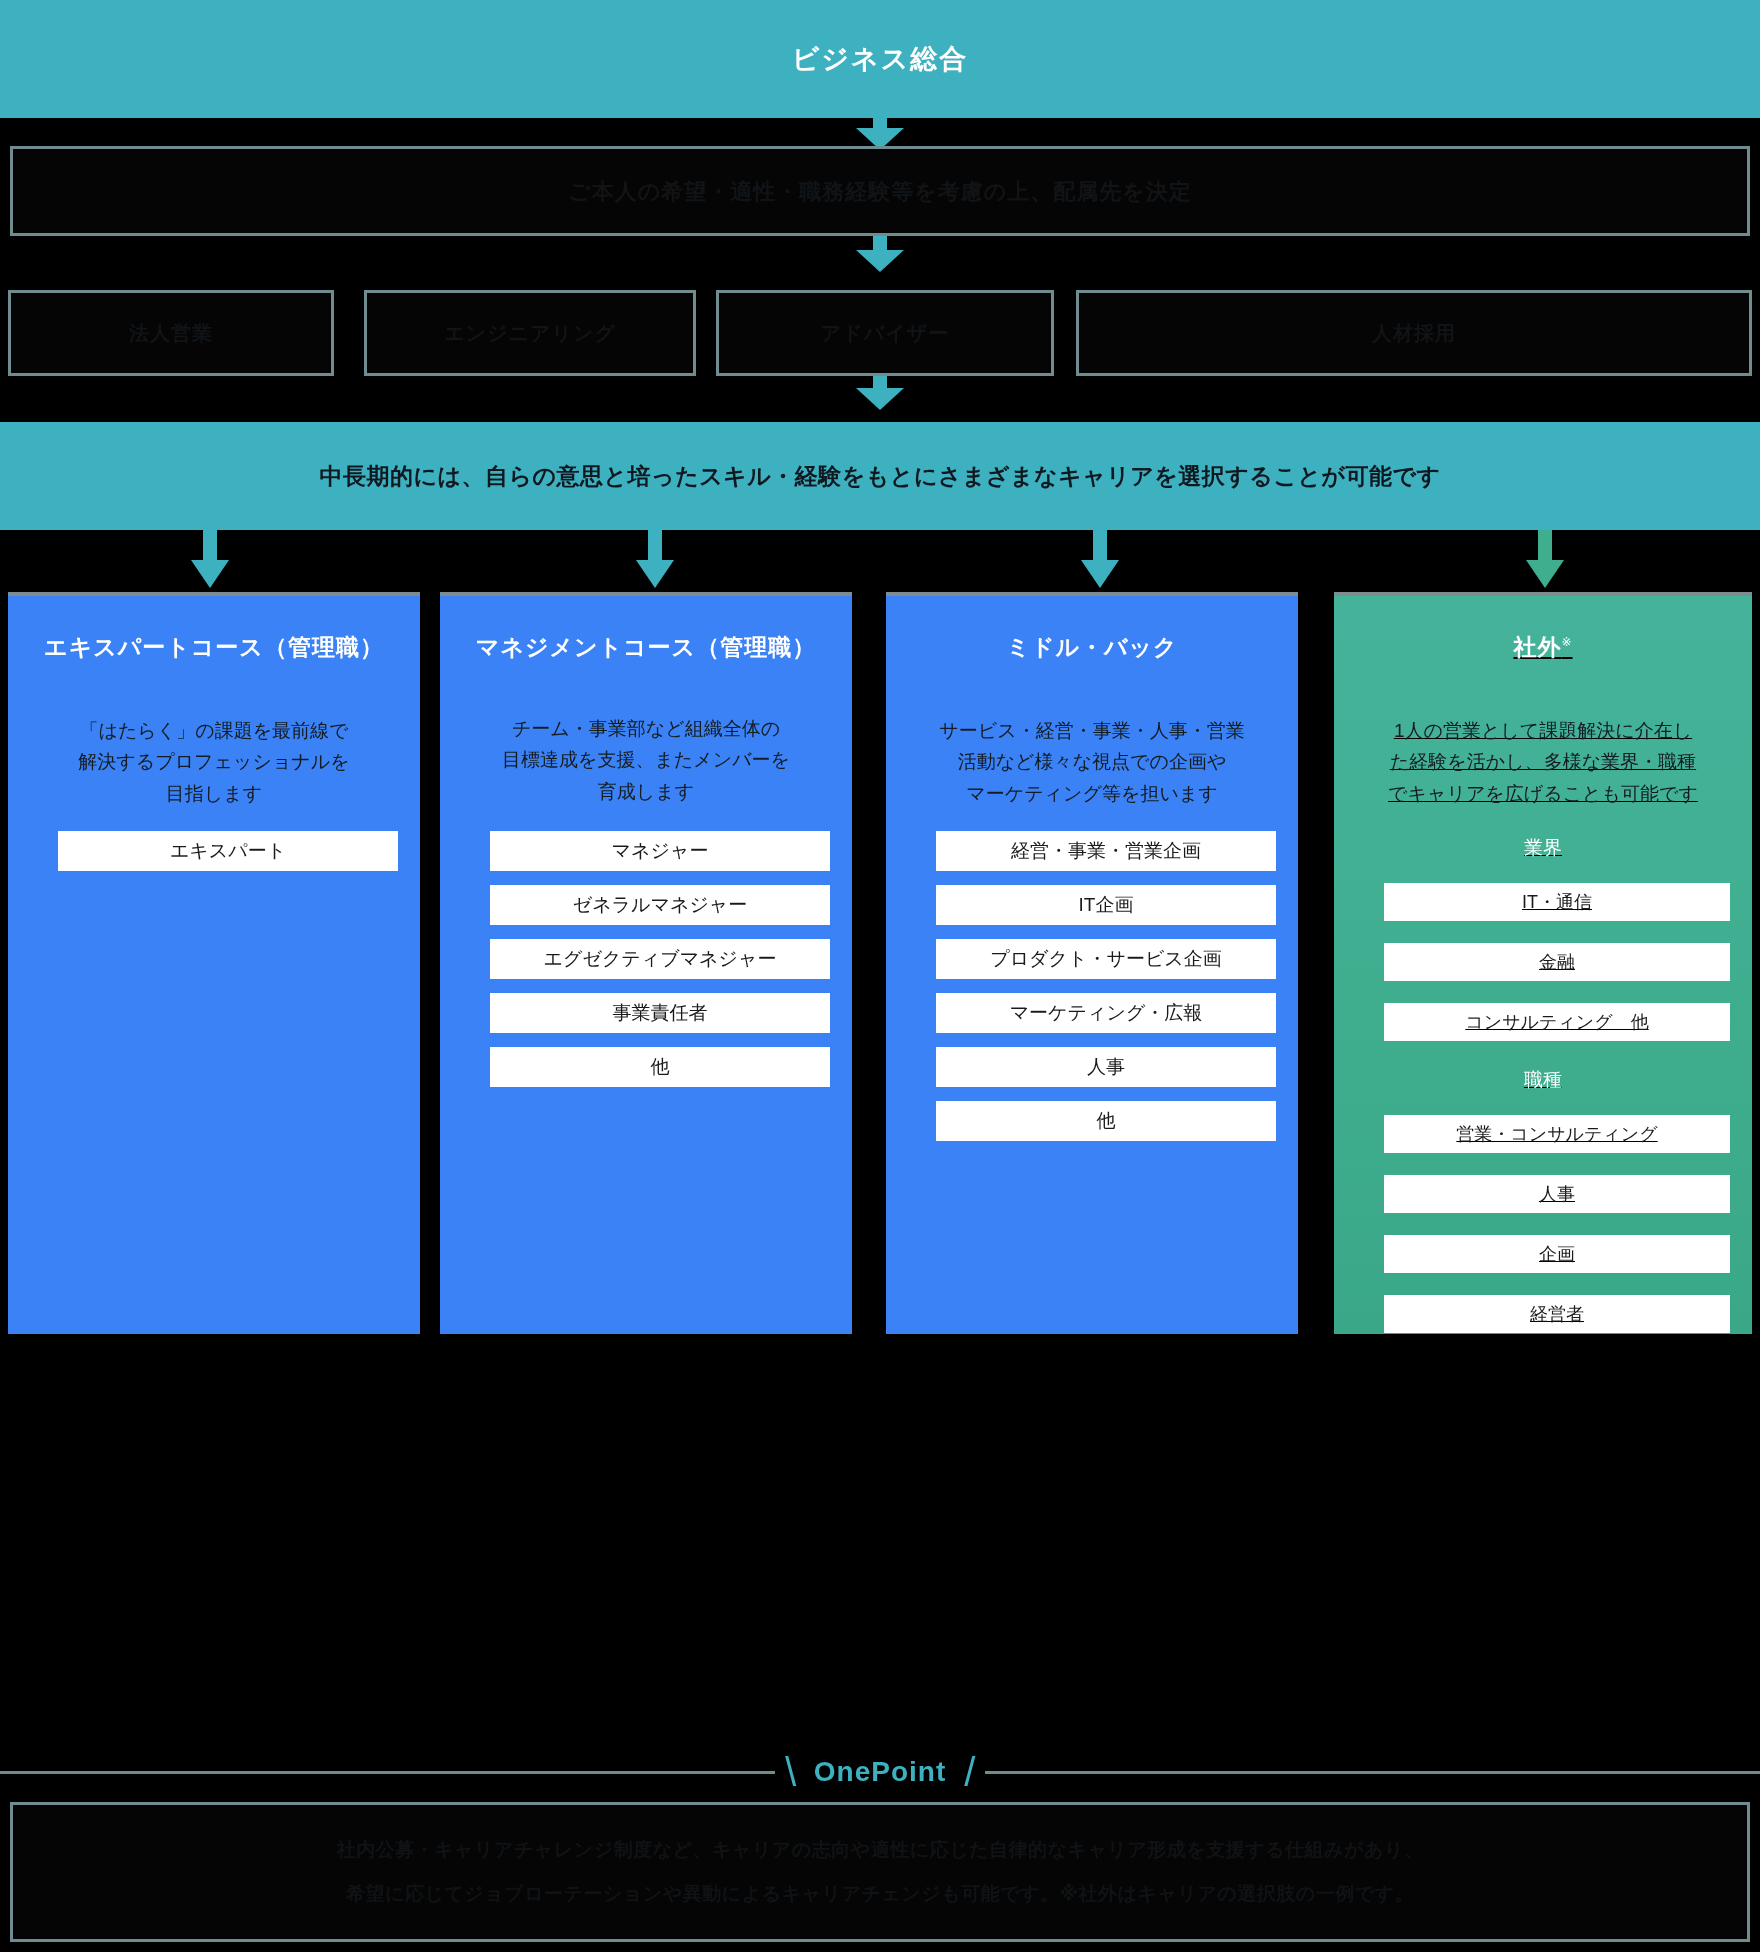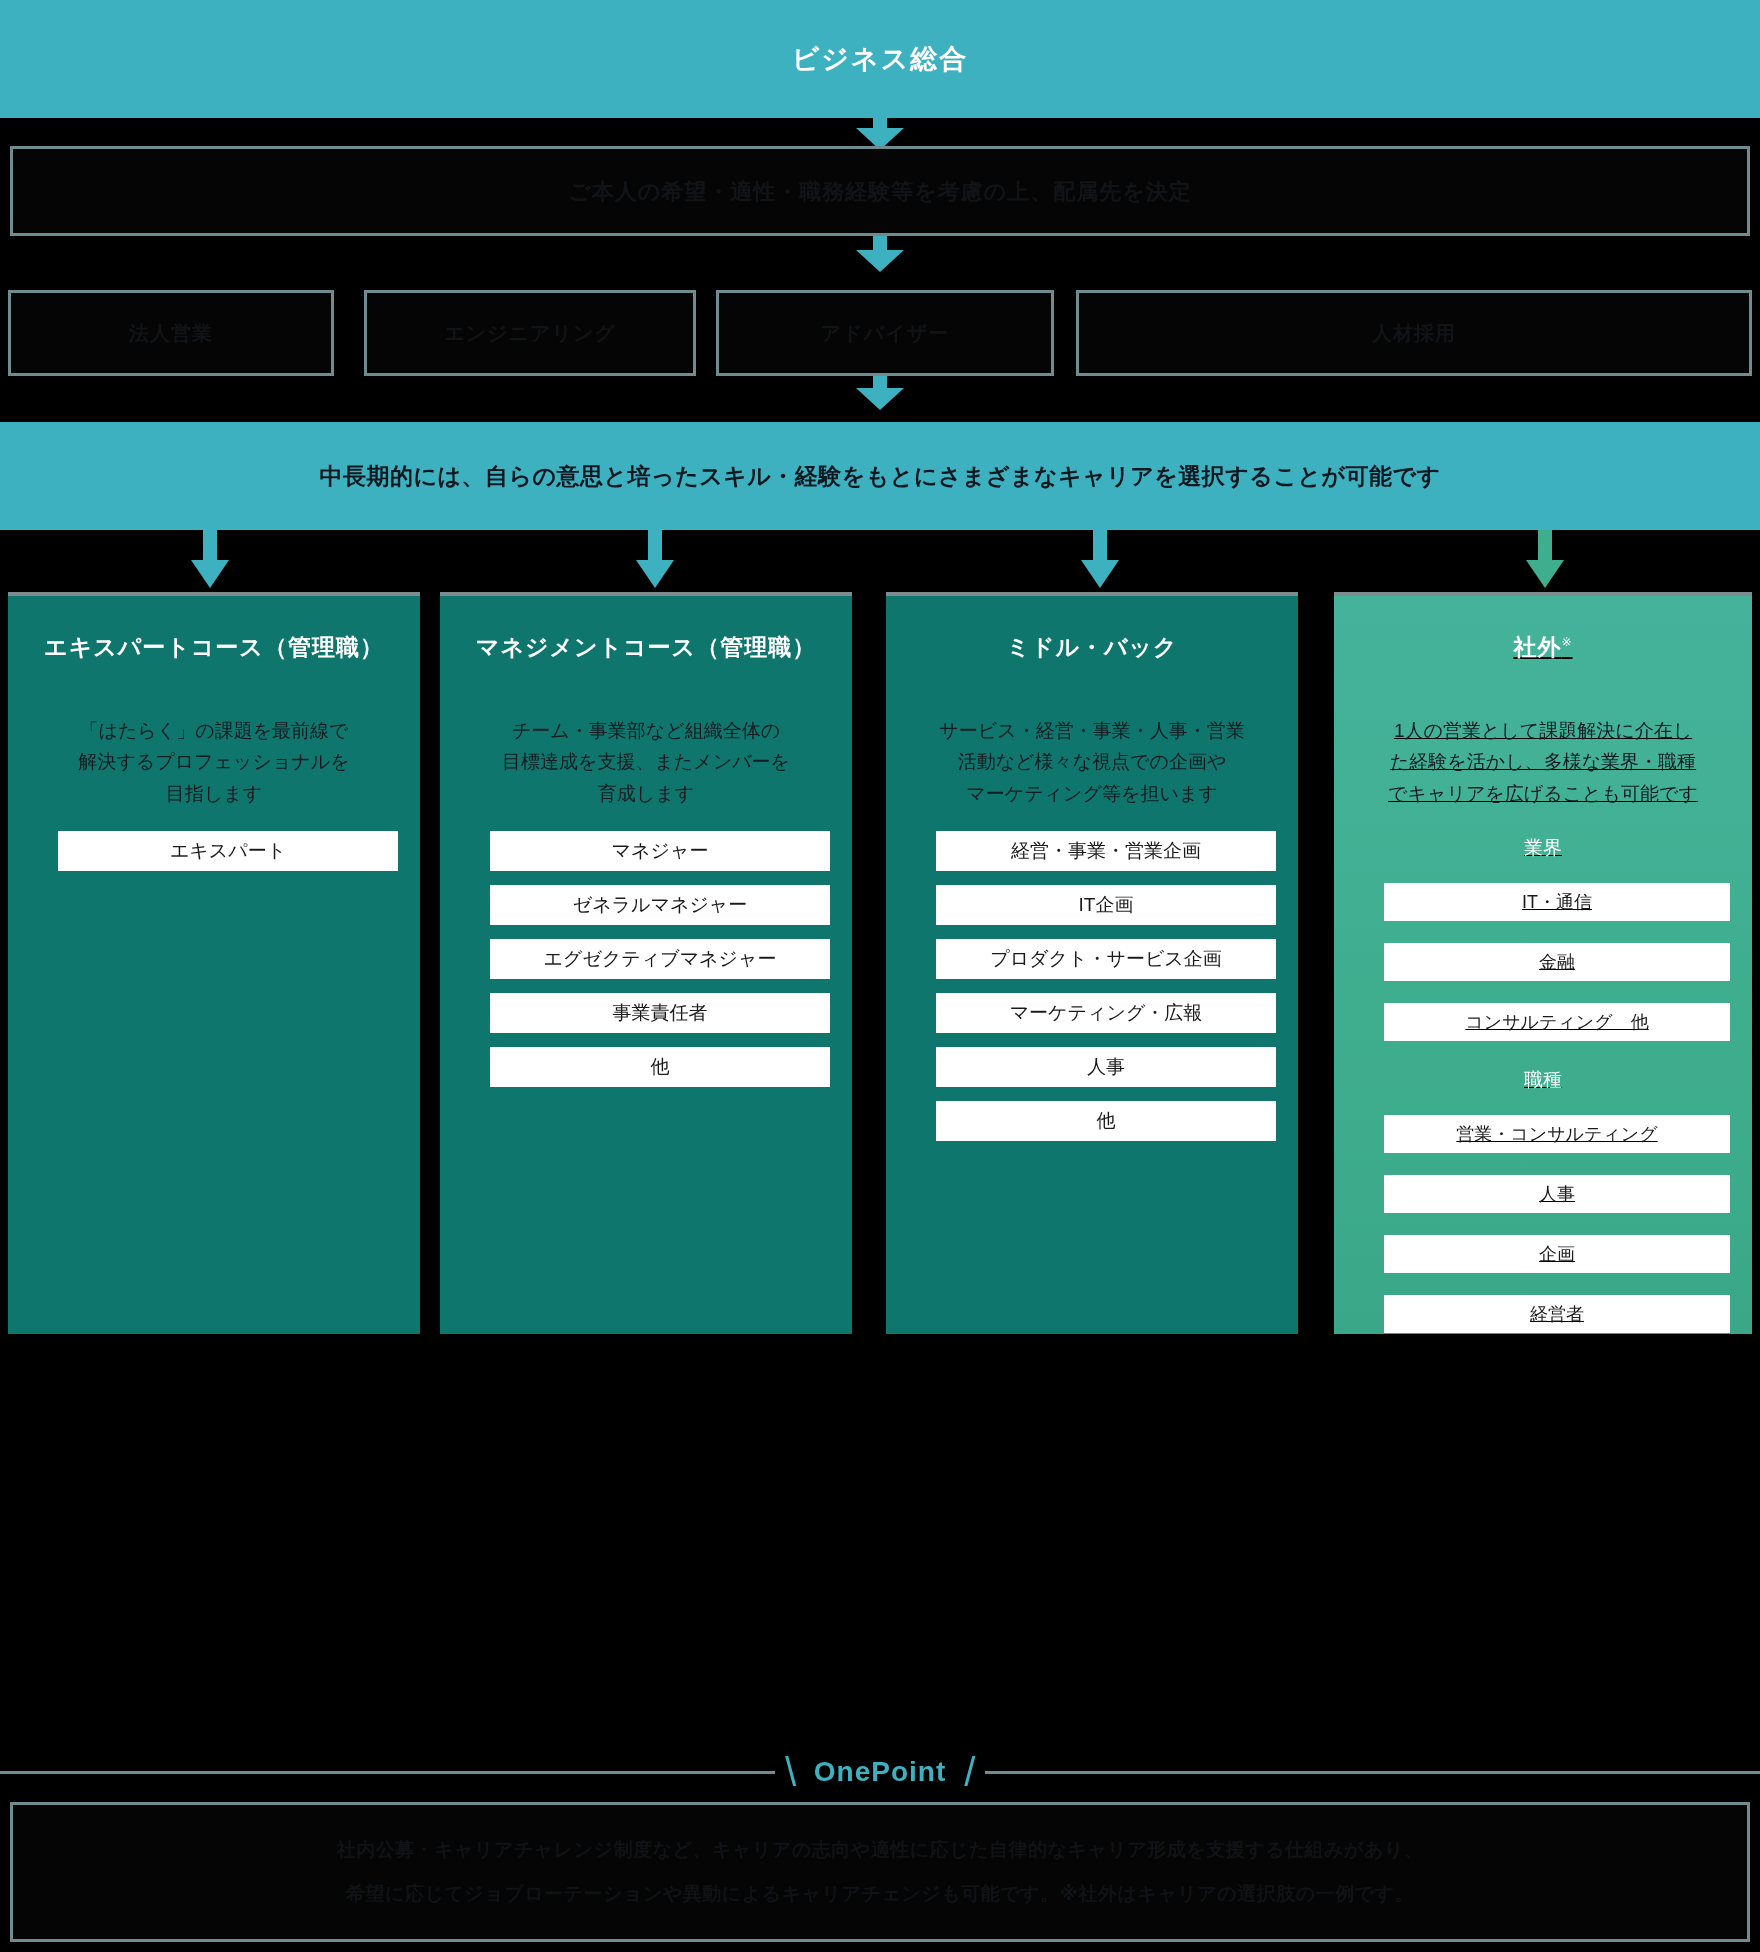--- a/index.html
+++ b/index.html
@@ -104,21 +104,21 @@
   .col-arrow.green .head { border-top-color: #3fae8f; }
 
   
   .col {
     position: absolute;
     top: 592px;
     height: 742px;
     border-top: 4px solid #7d8d8f;
     padding: 0 22px;
   }
-  .col.teal { background: #0f766e; }
+  .col.teal { background: #3b82f6; }
   .col.green {
     background: linear-gradient(180deg, #45b39b 0%, #3fae8f 55%, #3aa888 100%);
   }
   .col .col-title {
     color: #ffffff;
     font-size: 23px;
     font-weight: 700;
     text-align: center;
     margin-top: 36px;
     letter-spacing: 1px;
@@ -260,21 +260,21 @@
   <div class="col teal" style="left:8px; width:412px;">
     <div class="col-title">エキスパートコース（管理職）</div>
     <div class="col-desc" style="white-space:pre-line;">「はたらく」の課題を最前線で
 解決するプロフェッショナルを
 目指します</div>
     <div class="chip-list">
       <div class="chip">エキスパート</div>
     </div>
   </div>
 
-  <div class="col teal" style="left:440px; width:412px;">
+  <div class="col teal" style="left:440px; width:412px;font-family:Liberation Mono, monospace;">
     <div class="col-title">マネジメントコース（管理職）</div>
     <div class="col-desc" style="white-space:pre-line;">チーム・事業部など組織全体の
 目標達成を支援、またメンバーを
 育成します</div>
     <div class="chip-list">
       <div class="chip">マネジャー</div>
       <div class="chip">ゼネラルマネジャー</div>
       <div class="chip">エグゼクティブマネジャー</div>
       <div class="chip">事業責任者</div>
       <div class="chip">他</div>

